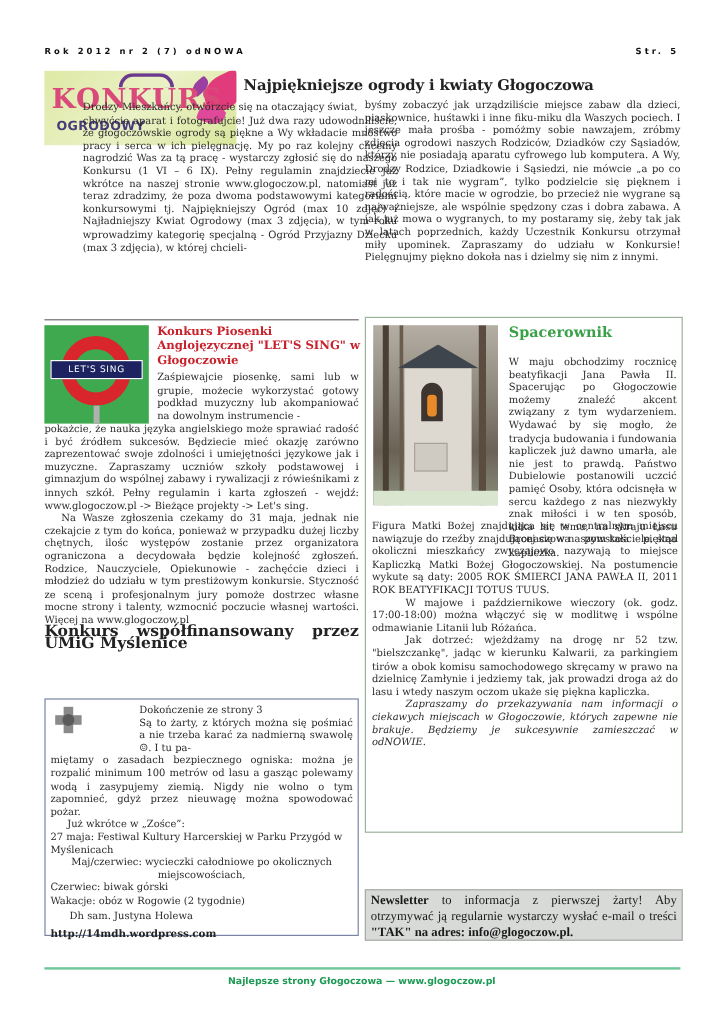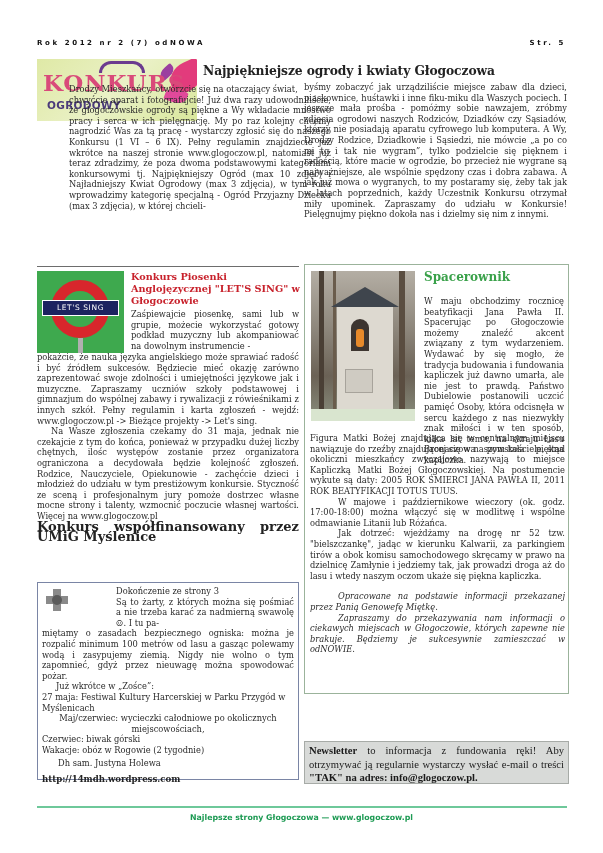--- a/index.html
+++ b/index.html
@@ -162,22 +162,21 @@
   <div class="statue"></div>
   <div class="plaque"></div>
   <div class="flowers"></div>
 </div>
 <h2 class="title3">Spacerownik</h2>
 <div class="a3-top txt">W maju obchodzimy rocznicę beatyfikacji Jana Pawła II. Spacerując po Głogoczowie możemy znaleźć akcent związany z tym wydarzeniem. Wydawać by się mogło, że tradycja budowania i fundowania kapliczek już dawno umarła, ale nie jest to prawdą. Państwo Dubielowie postanowili uczcić pamięć Osoby, która odcisnęła w sercu każdego z nas niezwykły znak miłości i w ten sposób, kilka lat temu, na skraju Lasu Bronaczowa powstała piękna kapliczka.</div>
 <div class="a3-body txt">
   <p>Figura Matki Bożej znajdująca się w centralnym miejscu nawiązuje do rzeźby znajdującej się w naszym kościele, stąd okoliczni mieszkańcy zwyczajowo nazywają to miejsce Kapliczką Matki Bożej Głogoczowskiej. Na postumencie wykute są daty: 2005 ROK ŚMIERCI JANA PAWŁA II, 2011 ROK BEATYFIKACJI TOTUS TUUS.</p>
   <p class="indent" style="text-indent:28px">W majowe i październikowe wieczory (ok. godz. 17:00-18:00) można włączyć się w modlitwę i wspólne odmawianie Litanii lub Różańca.</p>
   <p class="indent" style="text-indent:28px">Jak dotrzeć: wjeżdżamy na drogę nr 52 tzw. "bielszczankę", jadąc w kierunku Kalwarii, za parkingiem tirów a obok komisu samochodowego skręcamy w prawo na dzielnicę Zamłynie i jedziemy tak, jak prowadzi droga aż do lasu i wtedy naszym oczom ukaże się piękna kapliczka.</p>
-  <p class="a3-it indent" style="text-indent:28px; margin-top:10px;">Opracowane na podstawie informacji przekazanej przez Panią Genowefę Miętkę.</p>
   <p class="a3-it indent" style="text-indent:28px">Zapraszamy do przekazywania nam informacji o ciekawych miejscach w Głogoczowie, których zapewne nie brakuje.  Będziemy je sukcesywnie zamieszczać w odNOWIE.</p>
 </div>
 
 <div class="newsletter">
-  <b>Newsletter</b><span> to informacja z fundowania ręki! Aby otrzymywać ją regularnie wystarczy wysłać e-mail o treści </span><b>"TAK" na adres: info@glogoczow.pl.</b>
+  <b>Newsletter</b><span> to informacja z pierwszej żarty! Aby otrzymywać ją regularnie wystarczy wysłać e-mail o treści </span><b>"TAK" na adres: info@glogoczow.pl.</b>
 </div>
 
 <div class="footer-line"></div>
 <div class="footer">Najlepsze strony Głogoczowa — www.glogoczow.pl</div>
 
 </body></html>

